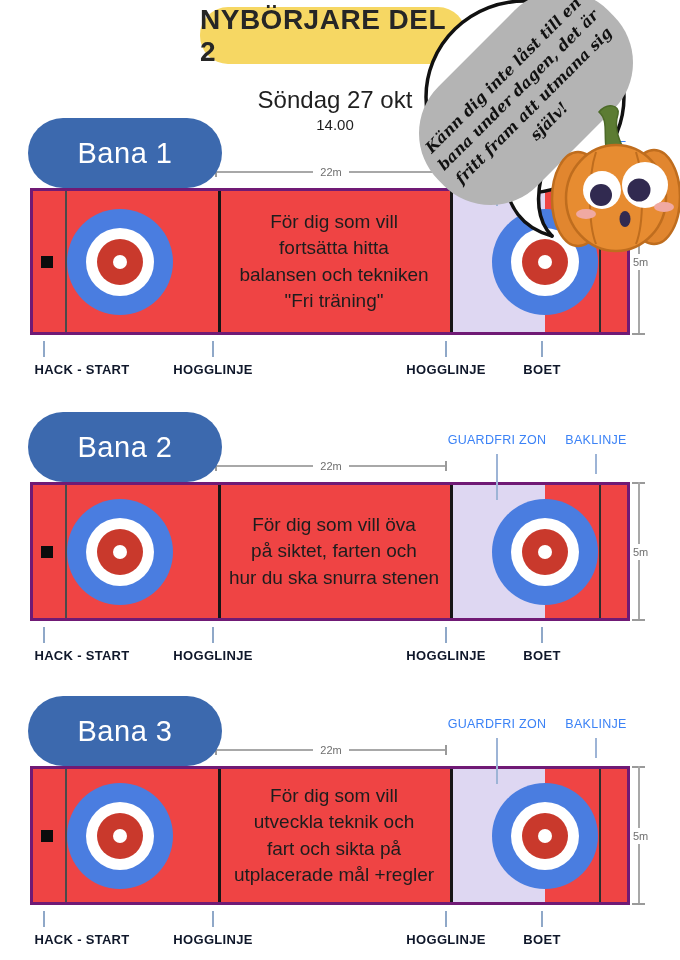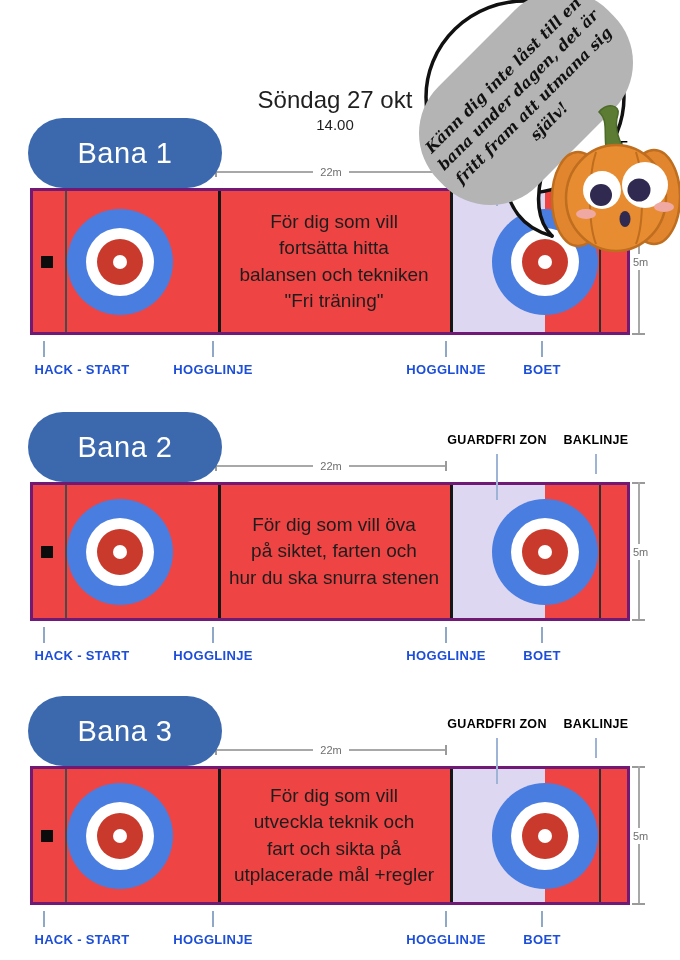--- a/index.html
+++ b/index.html
@@ -46,21 +46,21 @@
 
   .lane-pill {
     position:absolute; left:28px; top:0; width:194px; height:70px;
     background:#3c69ae; border-radius:35px; z-index:6;
     display:flex; align-items:center; justify-content:center;
     color:#ffffff; font-size:29px; letter-spacing:0.5px;
   }
 
   .top-label {
     position:absolute; top:21px; transform:translateX(-50%);
-    font-size:12.5px; font-weight:700; color:#000000; letter-spacing:0.3px;
+    font-size:12.5px; font-weight:400; color:#3b82f6; letter-spacing:0.3px;
     white-space:nowrap; z-index:4;
   }
   .top-label.guardfri { left:497px; }
   .top-label.baklinje { left:596px; }
   .top-tick { position:absolute; width:2px; background:#9db4d6; z-index:5; }
   .top-tick.guardfri { left:496px; top:42px; height:46px; }
   .top-tick.baklinje { left:595px; top:42px; height:20px; }
 
   .dim22 {
     position:absolute; left:215px; top:49px; width:232px; height:10px;
@@ -118,30 +118,31 @@
   }
 
   .b-tick { position:absolute; width:2px; height:16px; background:#8fa8c8; z-index:2;
             top:calc(70px + var(--sh) + 6px); }
   .b-tick.t1 { left:43px; } .b-tick.t2 { left:212px; }
   .b-tick.t3 { left:445px; } .b-tick.t4 { left:541px; }
 
   .b-label {
     position:absolute; transform:translateX(-50%); white-space:nowrap;
     top:calc(70px + var(--sh) + 27px);
-    font-size:13px; font-weight:700; color:#1d4ed8; letter-spacing:0.3px; z-index:2;
+    font-size:13px; font-weight:700; color:#0f172a; letter-spacing:0.3px; z-index:2;
   }
   .b-label.l1 { left:82px; } .b-label.l2 { left:213px; }
   .b-label.l3 { left:446px; } .b-label.l4 { left:542px; }
 </style>
 </head>
 <body>
 
 <div class="canvas">
 
+  <div class="title-badge">NYBÖRJARE DEL 2</div>
   <div class="date-block">
     <div class="date-line1">Söndag 27 okt</div>
     <div class="date-line2">14.00</div>
   </div>
 
   <div class="lane lane1">
     <div class="lane-pill">Bana 1</div>
     <div class="top-label guardfri">GUARDFRI ZON</div>
     <div class="top-label baklinje">BAKLINJE</div>
     <div class="top-tick guardfri"></div>

